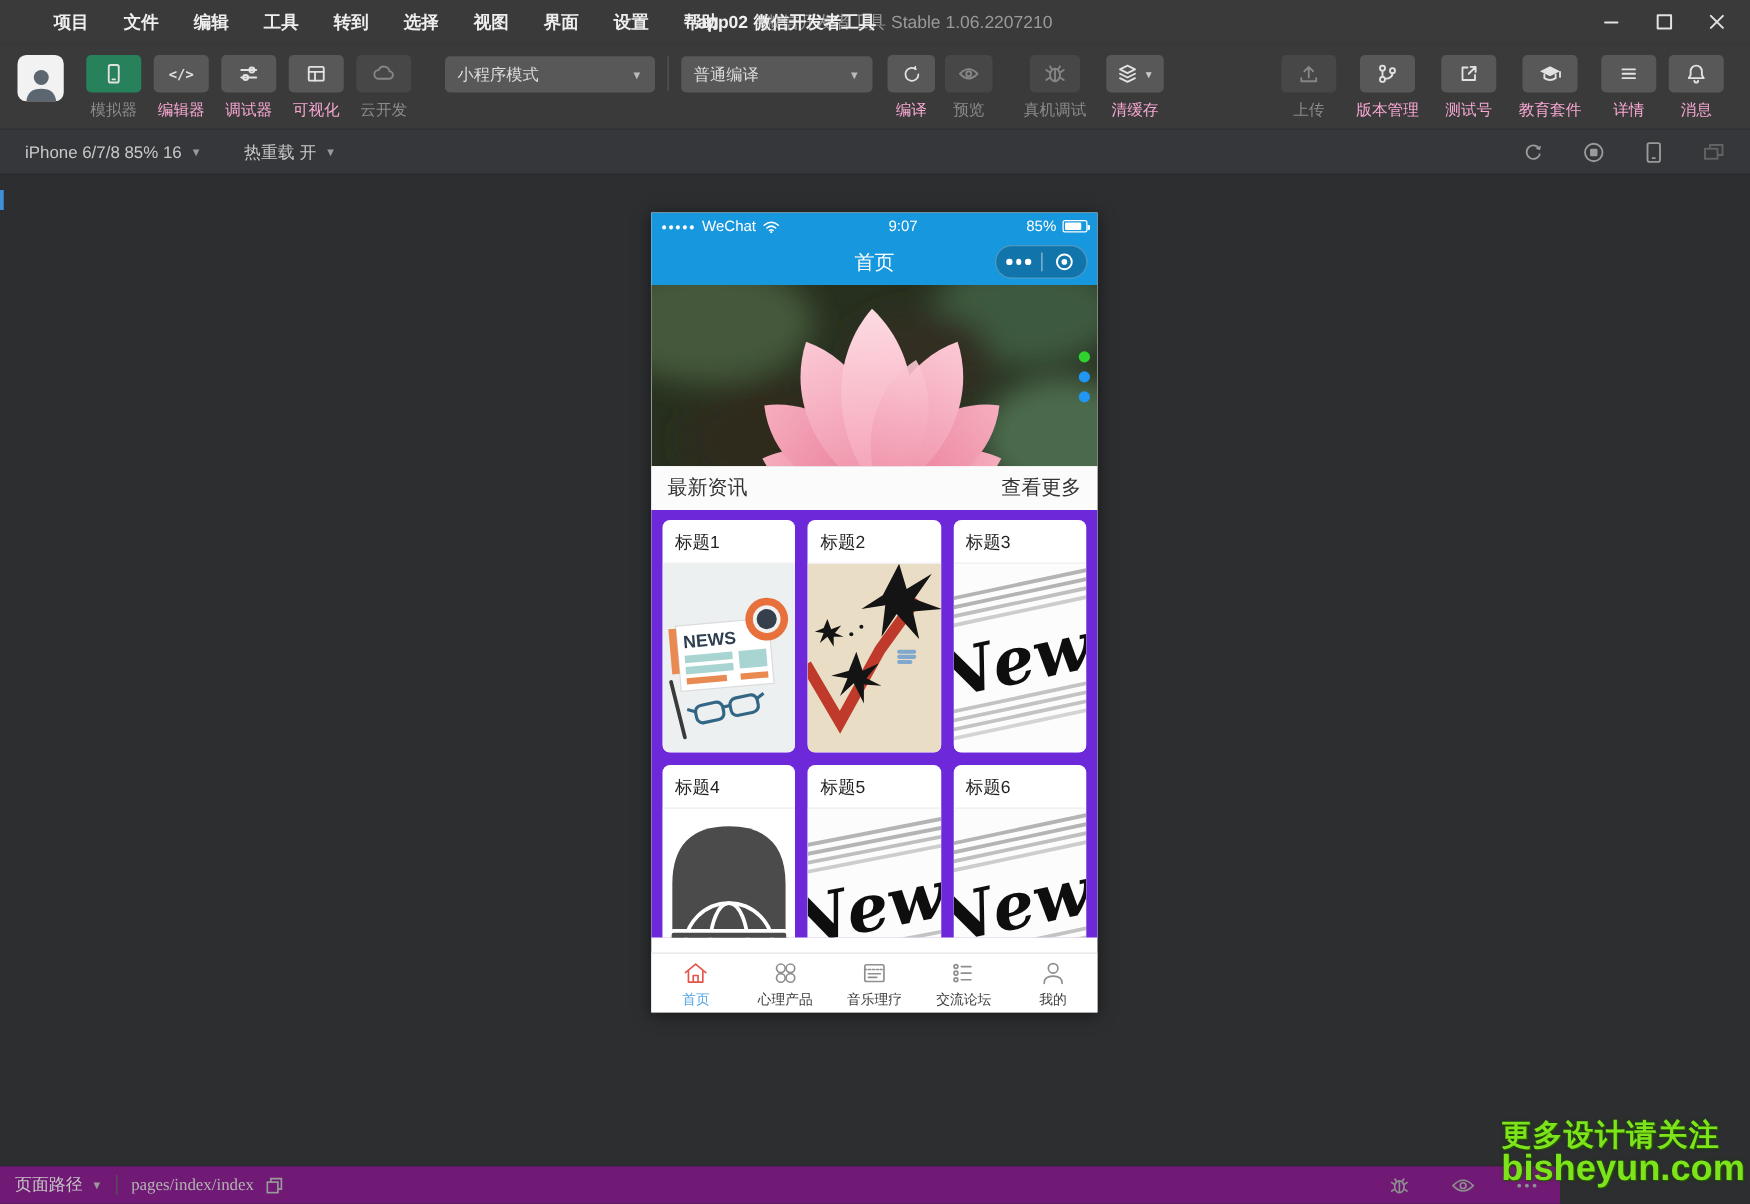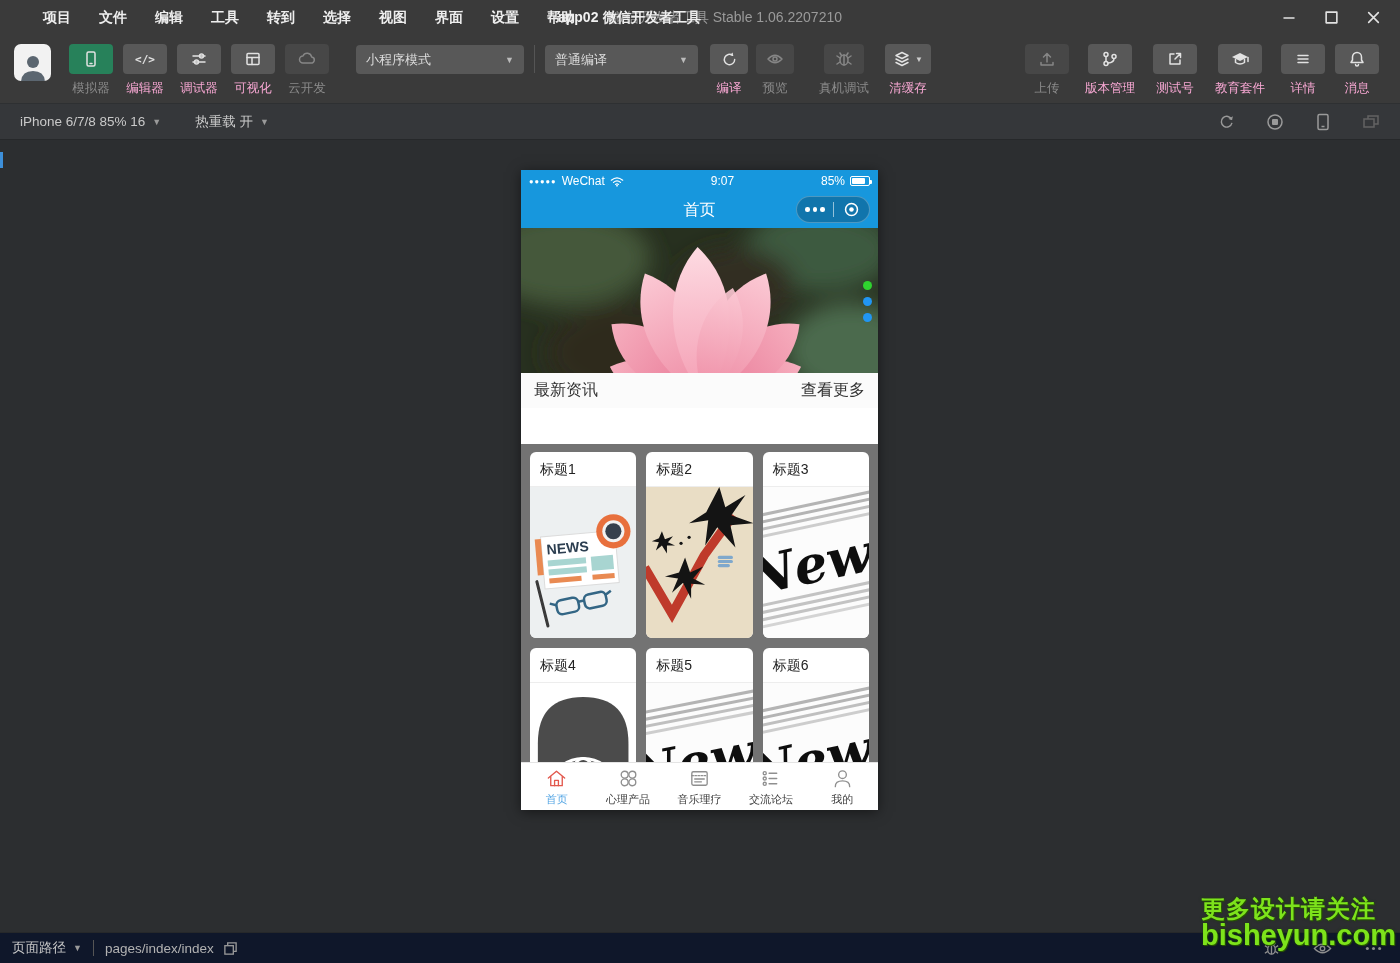--- a/index.html
+++ b/index.html
@@ -64,38 +64,38 @@
     border:1px solid rgba(255,255,255,.25); border-radius:14px; display:flex; align-items:center; }
   .capsule .half { flex:1; display:flex; align-items:center; justify-content:center; gap:3px; }
   .capsule .cdot { width:4.5px; height:4.5px; border-radius:50%; background:#fff; }
   .capsule .cdiv { width:1px; height:15px; background:rgba(255,255,255,.55); }
   .p-hero { height:145px; position:relative; overflow:hidden; }
   .hero-svg { position:absolute; inset:0; width:100%; height:100%; }
   .carousel-dots { position:absolute; right:6px; top:53px; display:flex; flex-direction:column; gap:7px; }
   .carousel-dots .dot { width:9px; height:9px; border-radius:50%; }
   .p-section { height:35px; background:#fbfbfb; display:flex; align-items:center;
     justify-content:space-between; padding:0 13px; color:#333; font-size:16px; }
-  .p-grid { height:342px; overflow:hidden; background:#737373; padding:8px 9px;
-    display:grid; grid-template-columns:repeat(3,1fr); gap:10px; grid-auto-rows:186px;margin-top:36px; }
+  .p-grid { height:342px; overflow:hidden; background:#6d28d9; padding:8px 9px;
+    display:grid; grid-template-columns:repeat(3,1fr); gap:10px; grid-auto-rows:186px; }
   .card { background:#fff; border-radius:6px; overflow:hidden; display:flex; flex-direction:column; }
   .card-title { padding:9px 10px 7px 10px; font-size:14px; color:#222; border-bottom:1px solid #ededed; }
   .card-img { flex:1; position:relative; overflow:hidden; }
   .card-img svg { position:absolute; inset:0; width:100%; height:100%; }
   .p-tabbar { position:absolute; bottom:0; left:0; width:100%; height:48px; background:#fff;
     border-top:1px solid #e4e4e4; display:flex; }
   .ptab { flex:1; display:flex; flex-direction:column; align-items:center; justify-content:center; gap:2px; }
   .ptab-label { font-size:11px; color:#3b3b3b; }
   .ptab.active .ptab-label { color:#55a6e4; }
   .tab-ico { stroke:#8f8f8f; fill:none; stroke-width:1.4; stroke-linecap:round; stroke-linejoin:round; }
   .ptab.active .tab-ico { stroke:#e2574c; }
 
   
-  .bottombar { position:absolute; bottom:0; left:0; width:1400px; height:31px;
-    background:#0f172a; border-top:1px solid #26282a; display:flex; align-items:center;
-    color:#c6c6c6; font-size:13.5px; padding:0 18px 0 12px; }
+  .bottombar { position:absolute; bottom:0; left:0; width:1248px; height:31px;
+    background:#701a75; border-top:1px solid #26282a; display:flex; align-items:center;
+    color:#c6c6c6; font-size:13.5px; padding:0 18px 0 12px;font-family:Liberation Serif, serif; }
   .bb-div { width:1px; height:16px; background:#555; margin:0 11px; }
   .bb-icons { margin-left:auto; display:flex; align-items:center; gap:33px; }
 
   
   .watermark { position:absolute; right:4px; bottom:12px; z-index:10; line-height:1.02;
     font-weight:900; color:#7de31b; text-shadow:0 0 3px rgba(25,70,0,.9),1px 1px 0 #2c5b00; }
   .watermark .l1 { font-size:24px; letter-spacing:1px; }
   .watermark .l2 { font-size:29px; }
 </style>
 </head>

